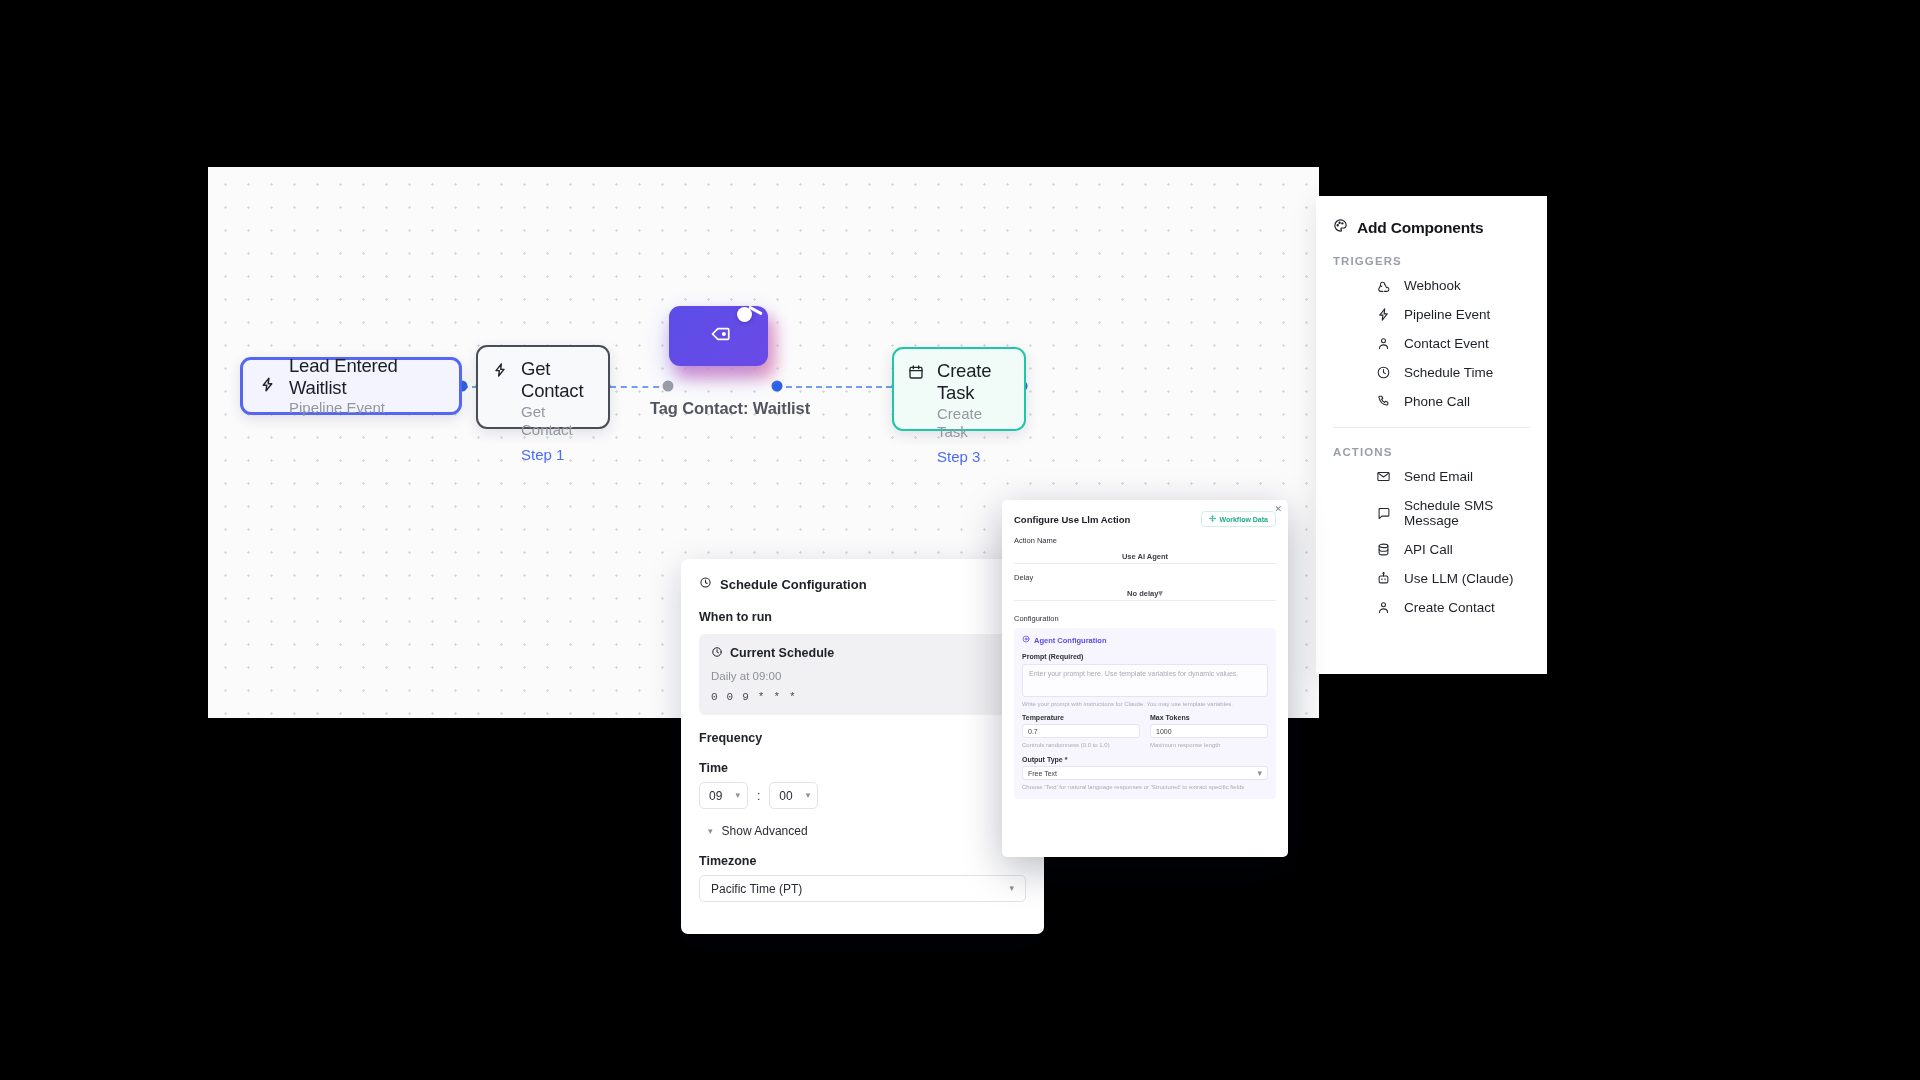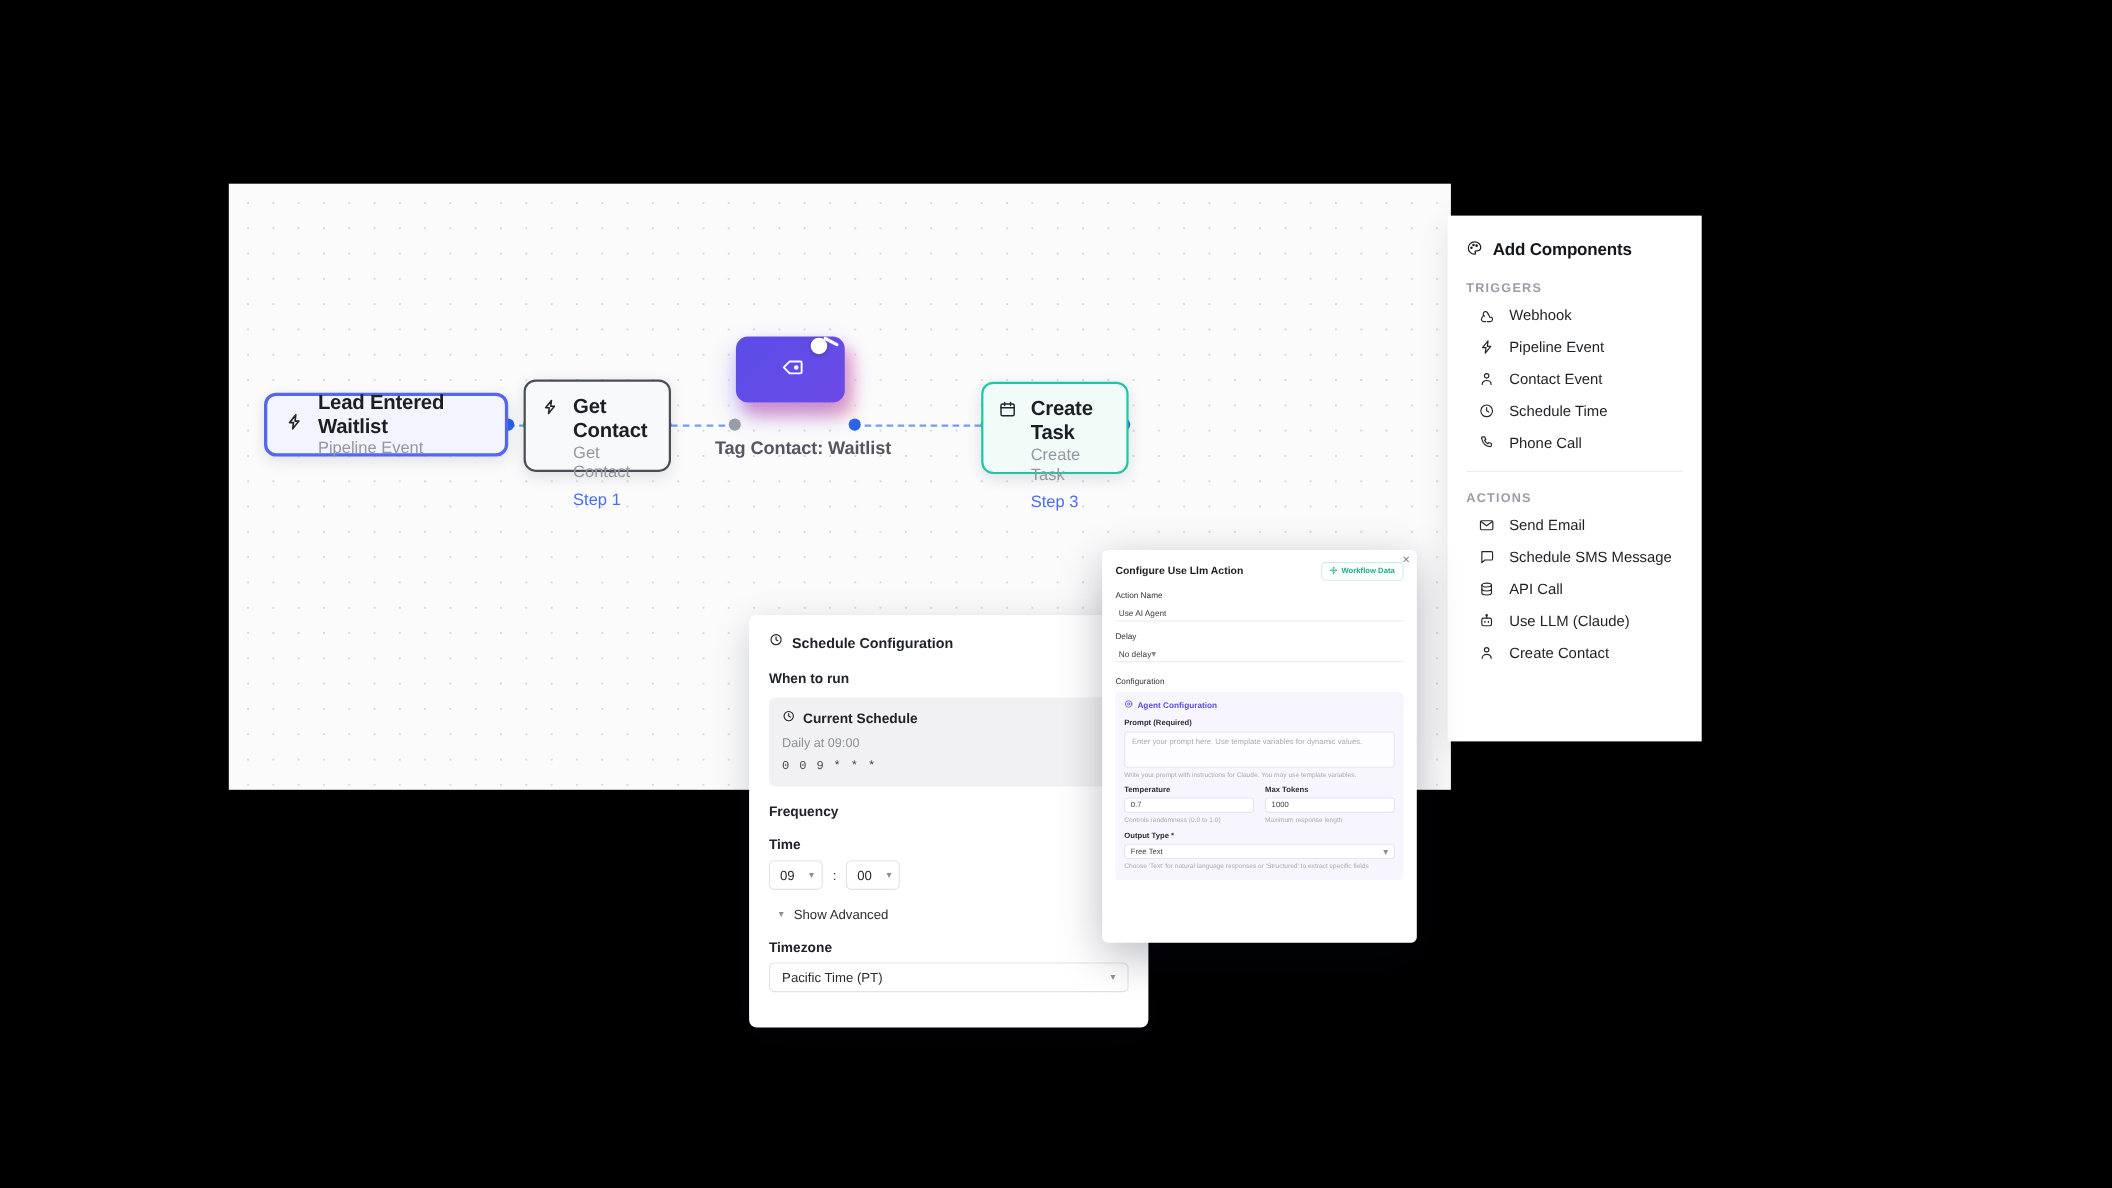--- a/index.html
+++ b/index.html
@@ -36,21 +36,21 @@
   
   .node {
     position: absolute; border-radius: 11px;
     background: #f7f8fb;
     box-shadow: 0 4px 14px rgba(25,30,60,.12);
     padding: 12px 18px 12px 16px;
     display: flex; align-items: flex-start; gap: 13px;
   }
   .node .n-icon { flex: 0 0 auto; margin-top: 4px; color: #22252b; }
   .node .n-title {
-    font-size: 18.5px; font-weight: 700; color: #1b1e25;
+    font-size: 18.5px; font-weight: 400; color: #1b1e25;
     letter-spacing: -.2px; line-height: 1.18;
   }
   .node .n-sub {
     font-size: 15px; color: #9397a1; margin-top: 1px; line-height: 1.2;
   }
   .node .n-step {
     font-size: 15px; color: #4a6cf7; margin-top: 7px; font-weight: 400;
   }
 
   #node-trigger {
@@ -116,21 +116,21 @@
   }
   #components-panel .cp-title {
     font-size: 15.5px; font-weight: 700; color: #14161b; letter-spacing: -.2px;
   }
   .cp-section-label {
     font-size: 11.5px; font-weight: 600; letter-spacing: 1.1px;
     color: #9a9ea8; padding: 18px 0 4px 17px;
   }
   .cp-item {
     display: flex; align-items: center; gap: 13px;
-    padding: 7px 0 7px 28px; cursor: pointer;
+    padding: 7px 0 7px 28px; cursor: pointer; margin-left: 32px;
   }
   .cp-item span.lbl { font-size: 13.5px; color: #1d2026; }
   .cp-item .ci { color: #25282e; display: flex; }
   .cp-divider { height: 1px; background: #ececf0; margin: 11px 17px 0 17px; }
 
   
   #schedule-panel {
     position: absolute; left: 681px; top: 559px;
     width: 363px; height: 375px;
     background: #fff; border-radius: 7px;
@@ -194,22 +194,22 @@
   .wf-btn {
     display: flex; align-items: center; gap: 4px;
     border: 1px solid #cfeee6; background: #fff; border-radius: 4px;
     padding: 3px 7px; font-size: 7px; color: #1aab8c; font-weight: 600;
   }
   .m-close { position: absolute; right: 6px; top: 4px; font-size: 9px; color: #7d818a; cursor: pointer; }
   .m-body { padding: 0 12px; }
   .m-label { font-size: 7.5px; color: #30333a; margin-top: 9px; font-weight: 400; }
   .m-input {
     margin-top: 4px; height: 15px; border-bottom: 1px solid #ececf0;
-    display: flex; align-items: center; justify-content: flex-start;
-    font-size: 7.5px; color: #3a3d44; padding: 0 3px;
+    display: flex; align-items: center; justify-content: center;
+    font-size: 7.5px; color: #3a3d44; padding: 0 3px; font-weight: bold;
   }
   .m-config-box {
     margin-top: 5px; background: #f7f6fe; border-radius: 4px;
     padding: 7px 8px 9px 8px;
   }
   .m-agent-head {
     display: flex; align-items: center; gap: 4px;
     font-size: 7.5px; color: #5a4ce0; font-weight: 600;
   }
   .m-sublabel { font-size: 7px; color: #2c2f36; font-weight: 700; margin-top: 8px; }

